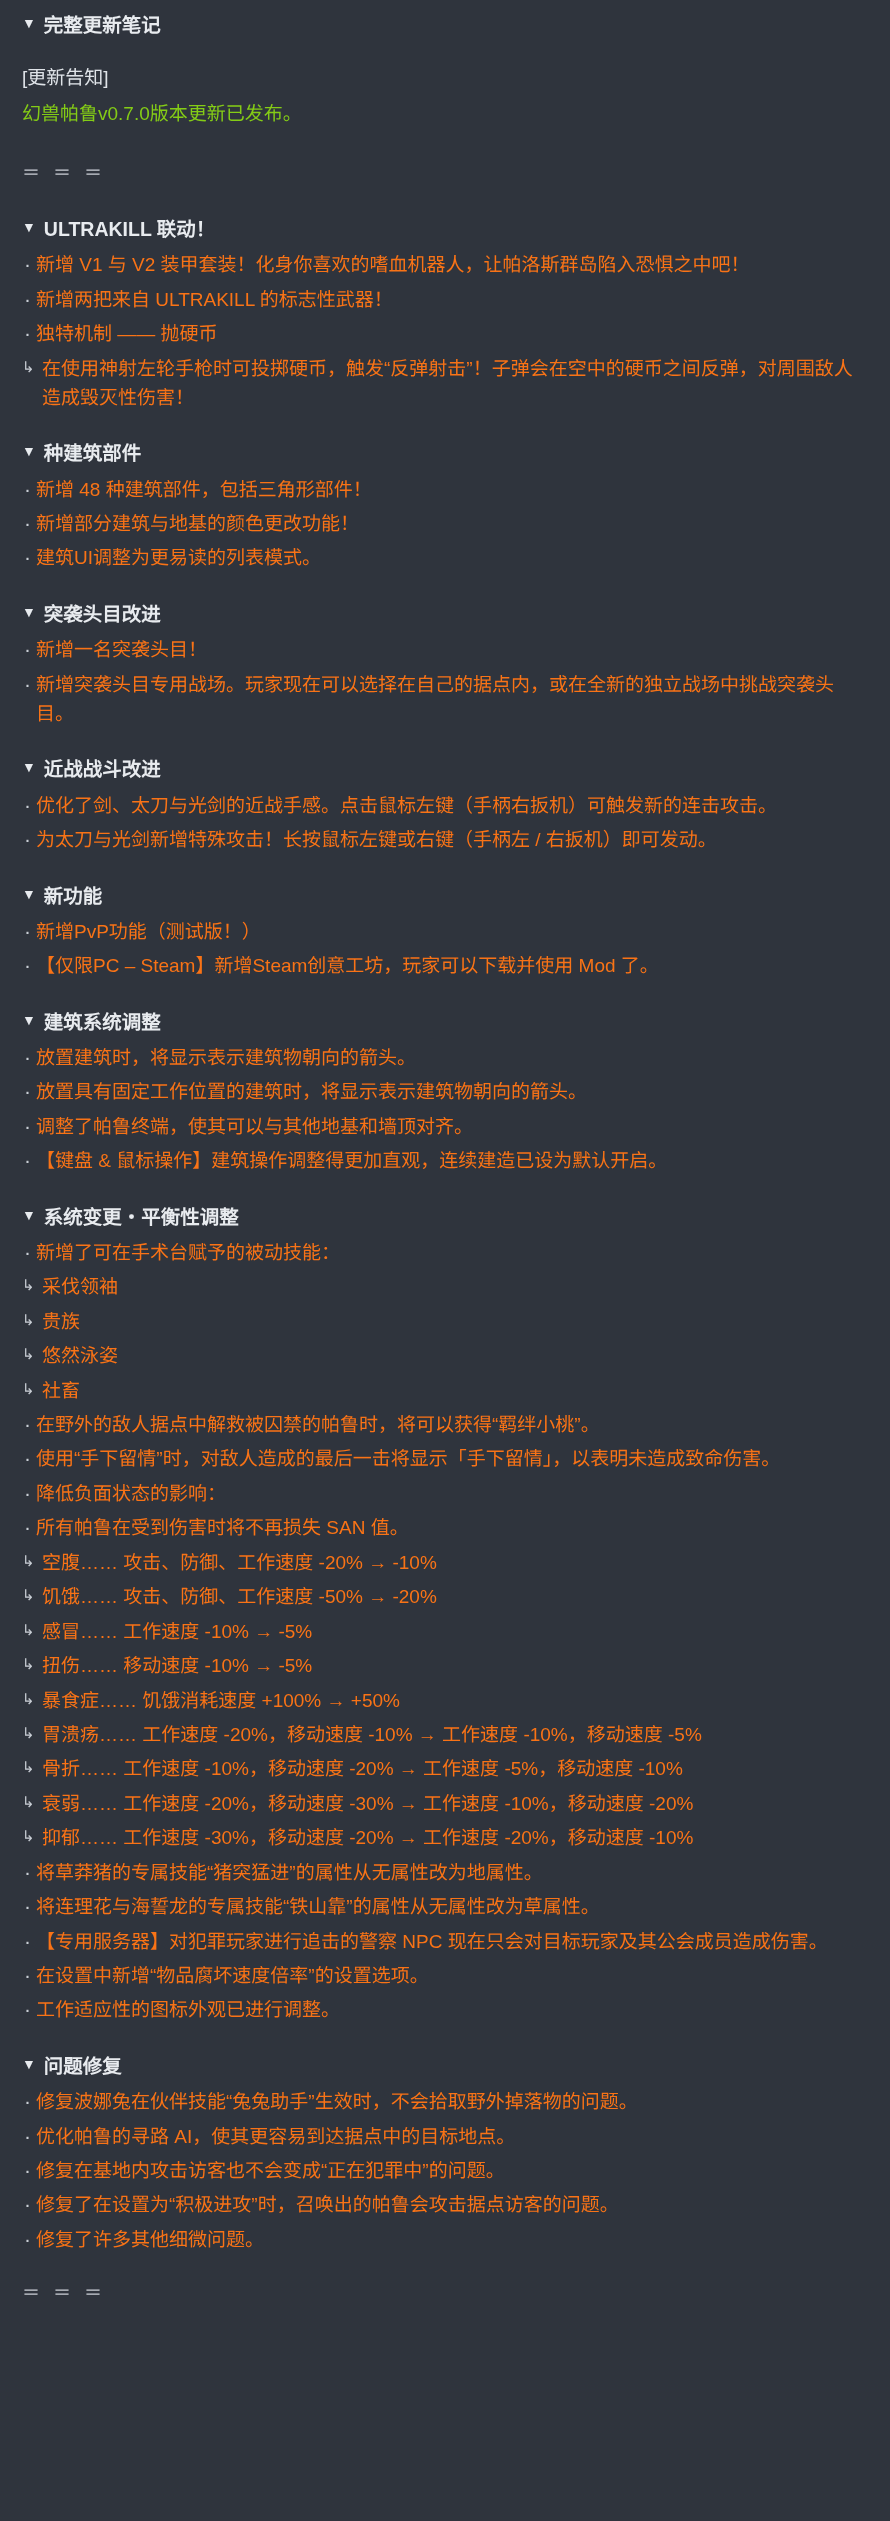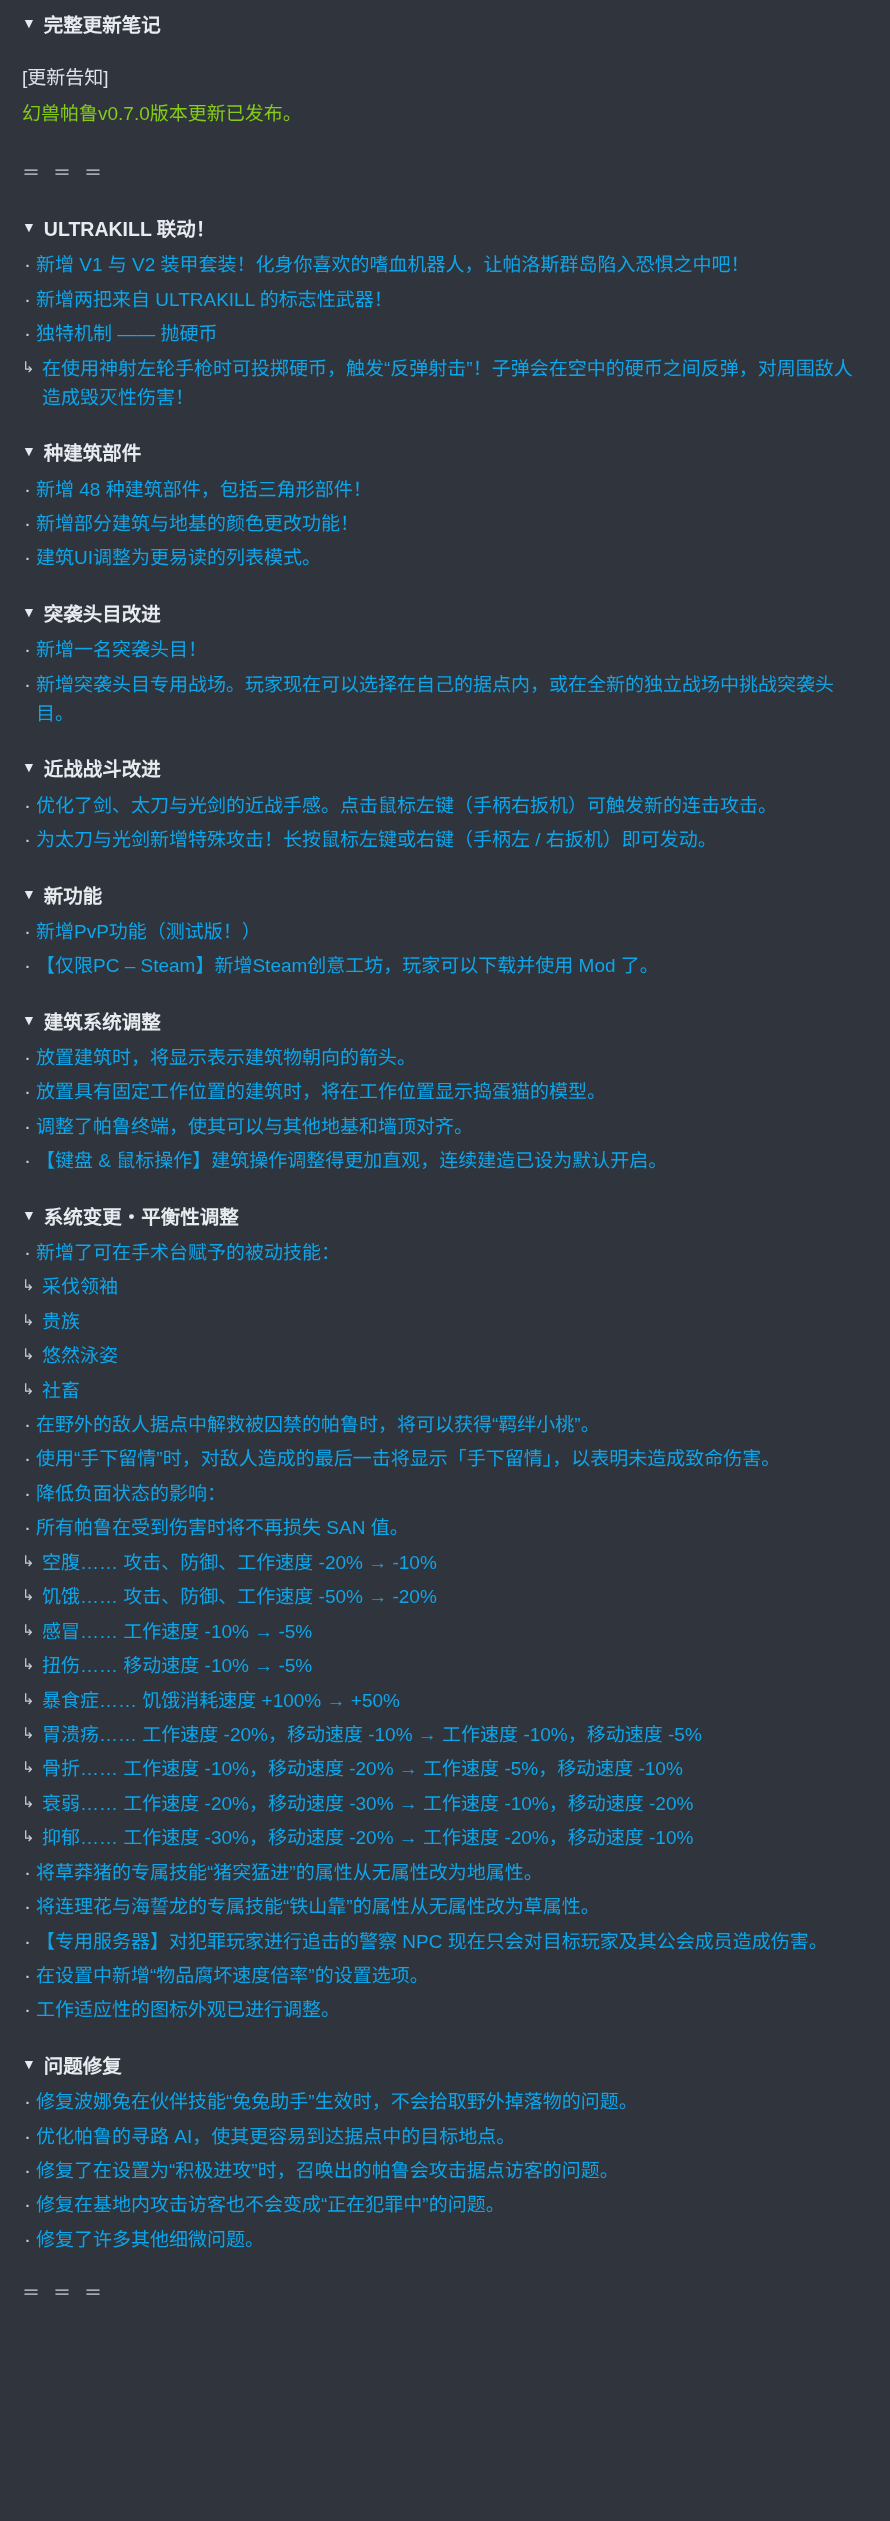--- a/index.html
+++ b/index.html
@@ -48,21 +48,21 @@
   }
   .bullets {
     list-style: none;
     margin: 4px 0 0 0;
     padding: 0;
   }
   .bullets li {
     position: relative;
     padding-left: 14px;
     margin: 5px 0;
-    color: #0ea5e9;
+    color: #f97316;
   }
   .bullets li.dot::before {
     content: "·";
     position: absolute;
     left: 2px;
     top: -1px;
     color: #c9ced5;
     font-size: 21px;
     line-height: 1.45;
   }
@@ -168,21 +168,21 @@
           <li class="dot">【仅限PC – Steam】新增Steam创意工坊，玩家可以下载并使用 Mod 了。</li>
         </ul>
       </div>
       <div class="block">
         <div class="section-header">
           <span class="caret">▼</span>
           <span>建筑系统调整</span>
         </div>
         <ul class="bullets">
           <li class="dot">放置建筑时，将显示表示建筑物朝向的箭头。</li>
-          <li class="dot">放置具有固定工作位置的建筑时，将在工作位置显示捣蛋猫的模型。</li>
+          <li class="dot">放置具有固定工作位置的建筑时，将显示表示建筑物朝向的箭头。</li>
           <li class="dot">调整了帕鲁终端，使其可以与其他地基和墙顶对齐。</li>
           <li class="dot">【键盘 &amp; 鼠标操作】建筑操作调整得更加直观，连续建造已设为默认开启。</li>
         </ul>
       </div>
       <div class="block">
         <div class="section-header">
           <span class="caret">▼</span>
           <span>系统变更・平衡性调整</span>
         </div>
         <ul class="bullets">
@@ -212,22 +212,22 @@
         </ul>
       </div>
       <div class="block">
         <div class="section-header">
           <span class="caret">▼</span>
           <span>问题修复</span>
         </div>
         <ul class="bullets">
           <li class="dot">修复波娜兔在伙伴技能“兔兔助手”生效时，不会拾取野外掉落物的问题。</li>
           <li class="dot">优化帕鲁的寻路 AI，使其更容易到达据点中的目标地点。</li>
+          <li class="dot">修复在基地内攻击访客也不会变成“正在犯罪中”的问题。</li>
           <li class="dot">修复了在设置为“积极进攻”时，召唤出的帕鲁会攻击据点访客的问题。</li>
-          <li class="dot">修复在基地内攻击访客也不会变成“正在犯罪中”的问题。</li>
           <li class="dot">修复了许多其他细微问题。</li>
         </ul>
       </div>
     </div>
 
   <div class="divider bottom">＝ ＝ ＝</div>
 
 </div>
 
 </body></html>

